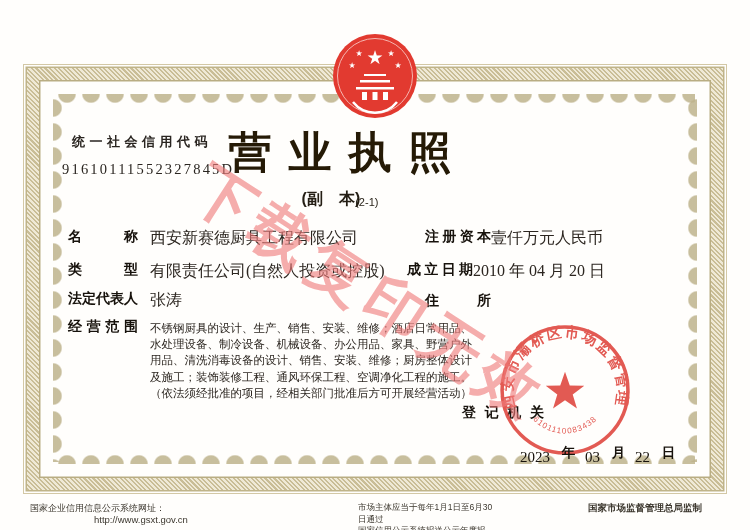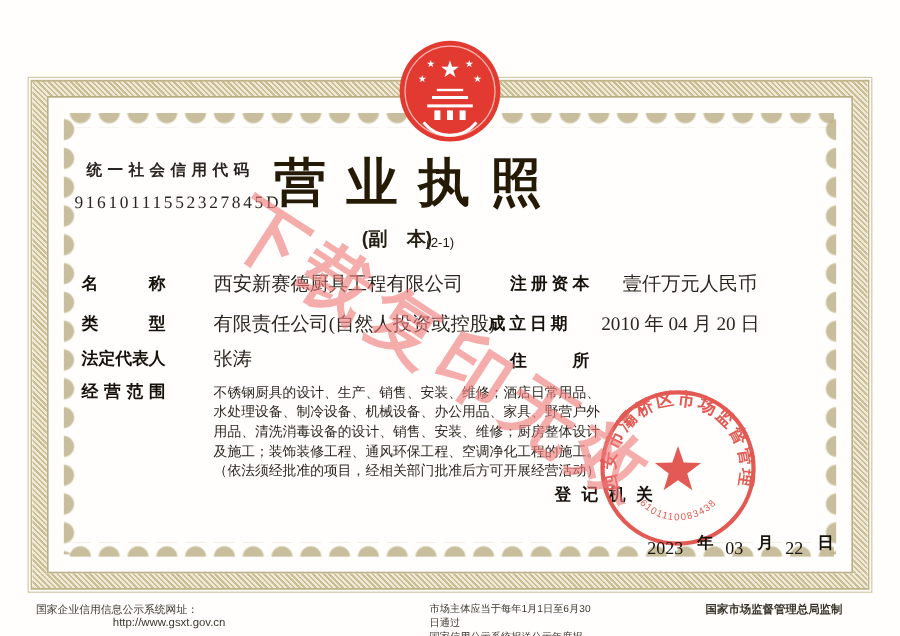--- a/index.html
+++ b/index.html
@@ -50,34 +50,34 @@
       repeating-conic-gradient(#1c1712 0% 25%, transparent 0% 50%) 0px 0px/7px 7px,
       repeating-conic-gradient(#1c1712 0% 25%, transparent 0% 50%) 3px 5px/9px 9px,
       #fff;
     outline: 2px solid #fff;
   }
   .finder { position: absolute; width: 13px; height: 13px; background: #fff; border: 2.5px solid #1c1712; }
   .finder::after { content: ""; position: absolute; inset: 2px; background: #1c1712; }
   .f-tl { left: 0; top: 0; } .f-tr { right: 0; top: 0; } .f-bl { left: 0; bottom: 0; }
   .qr-caption { margin-left: 63px; width: 62px; font-size: 7.5px; line-height: 10px; color: #4a443c; text-align: justify; }
   
-  .field { position: absolute; display: flex; gap: 28px; }
+  .field { position: absolute; display: flex; }
   .f-label { font-weight: bold; color: #17120c; font-size: 14px; flex: none;
     text-align: justify; text-align-last: justify; -moz-text-align-last: justify; }
   .f-value { font-family: "Liberation Serif", serif; color: #2c2620; font-size: 16px; line-height: 16px; }
   .col-l .f-label { width: 70px; margin-right: 12px; }
   .col-l .f-value { width: 330px; padding-top: 2px; }
   .col-r .f-label { width: 66px; }
   .col-r .f-value { width: 200px; padding-top: 2px; }
   .scope .f-value { width: 324px; font-size: 11.5px; line-height: 16.2px; }
   .registry { position: absolute; left: 462px; top: 404px; }
   .registry .f-label { width: 82px; }
   
   .seal { position: absolute; left: 497px; top: 322px; width: 136px; height: 136px; opacity: .88; }
-  .date-row { position: absolute; left: 520px; top: 444px; width: 200px; font-size: 13.5px; color: #17120c; white-space: nowrap; text-align: center; }
+  .date-row { position: absolute; left: 520px; top: 444px; width: 200px; font-size: 13.5px; color: #17120c; white-space: nowrap; }
   .date-row span { display: inline-block; }
   .d-num { font-family: "Liberation Serif", serif; font-size: 15px; position: relative; top: 5px; }
   .d-unit { font-weight: bold; margin: 0 6px 0 8px; }
   
   .watermark {
     position: absolute; left: 220px; top: 148px;
     transform: rotate(33deg); transform-origin: 0 0;
     font-size: 61px; font-weight: bold; letter-spacing: 7px;
     color: rgba(239, 123, 123, 0.62); white-space: nowrap; pointer-events: none;
   }

